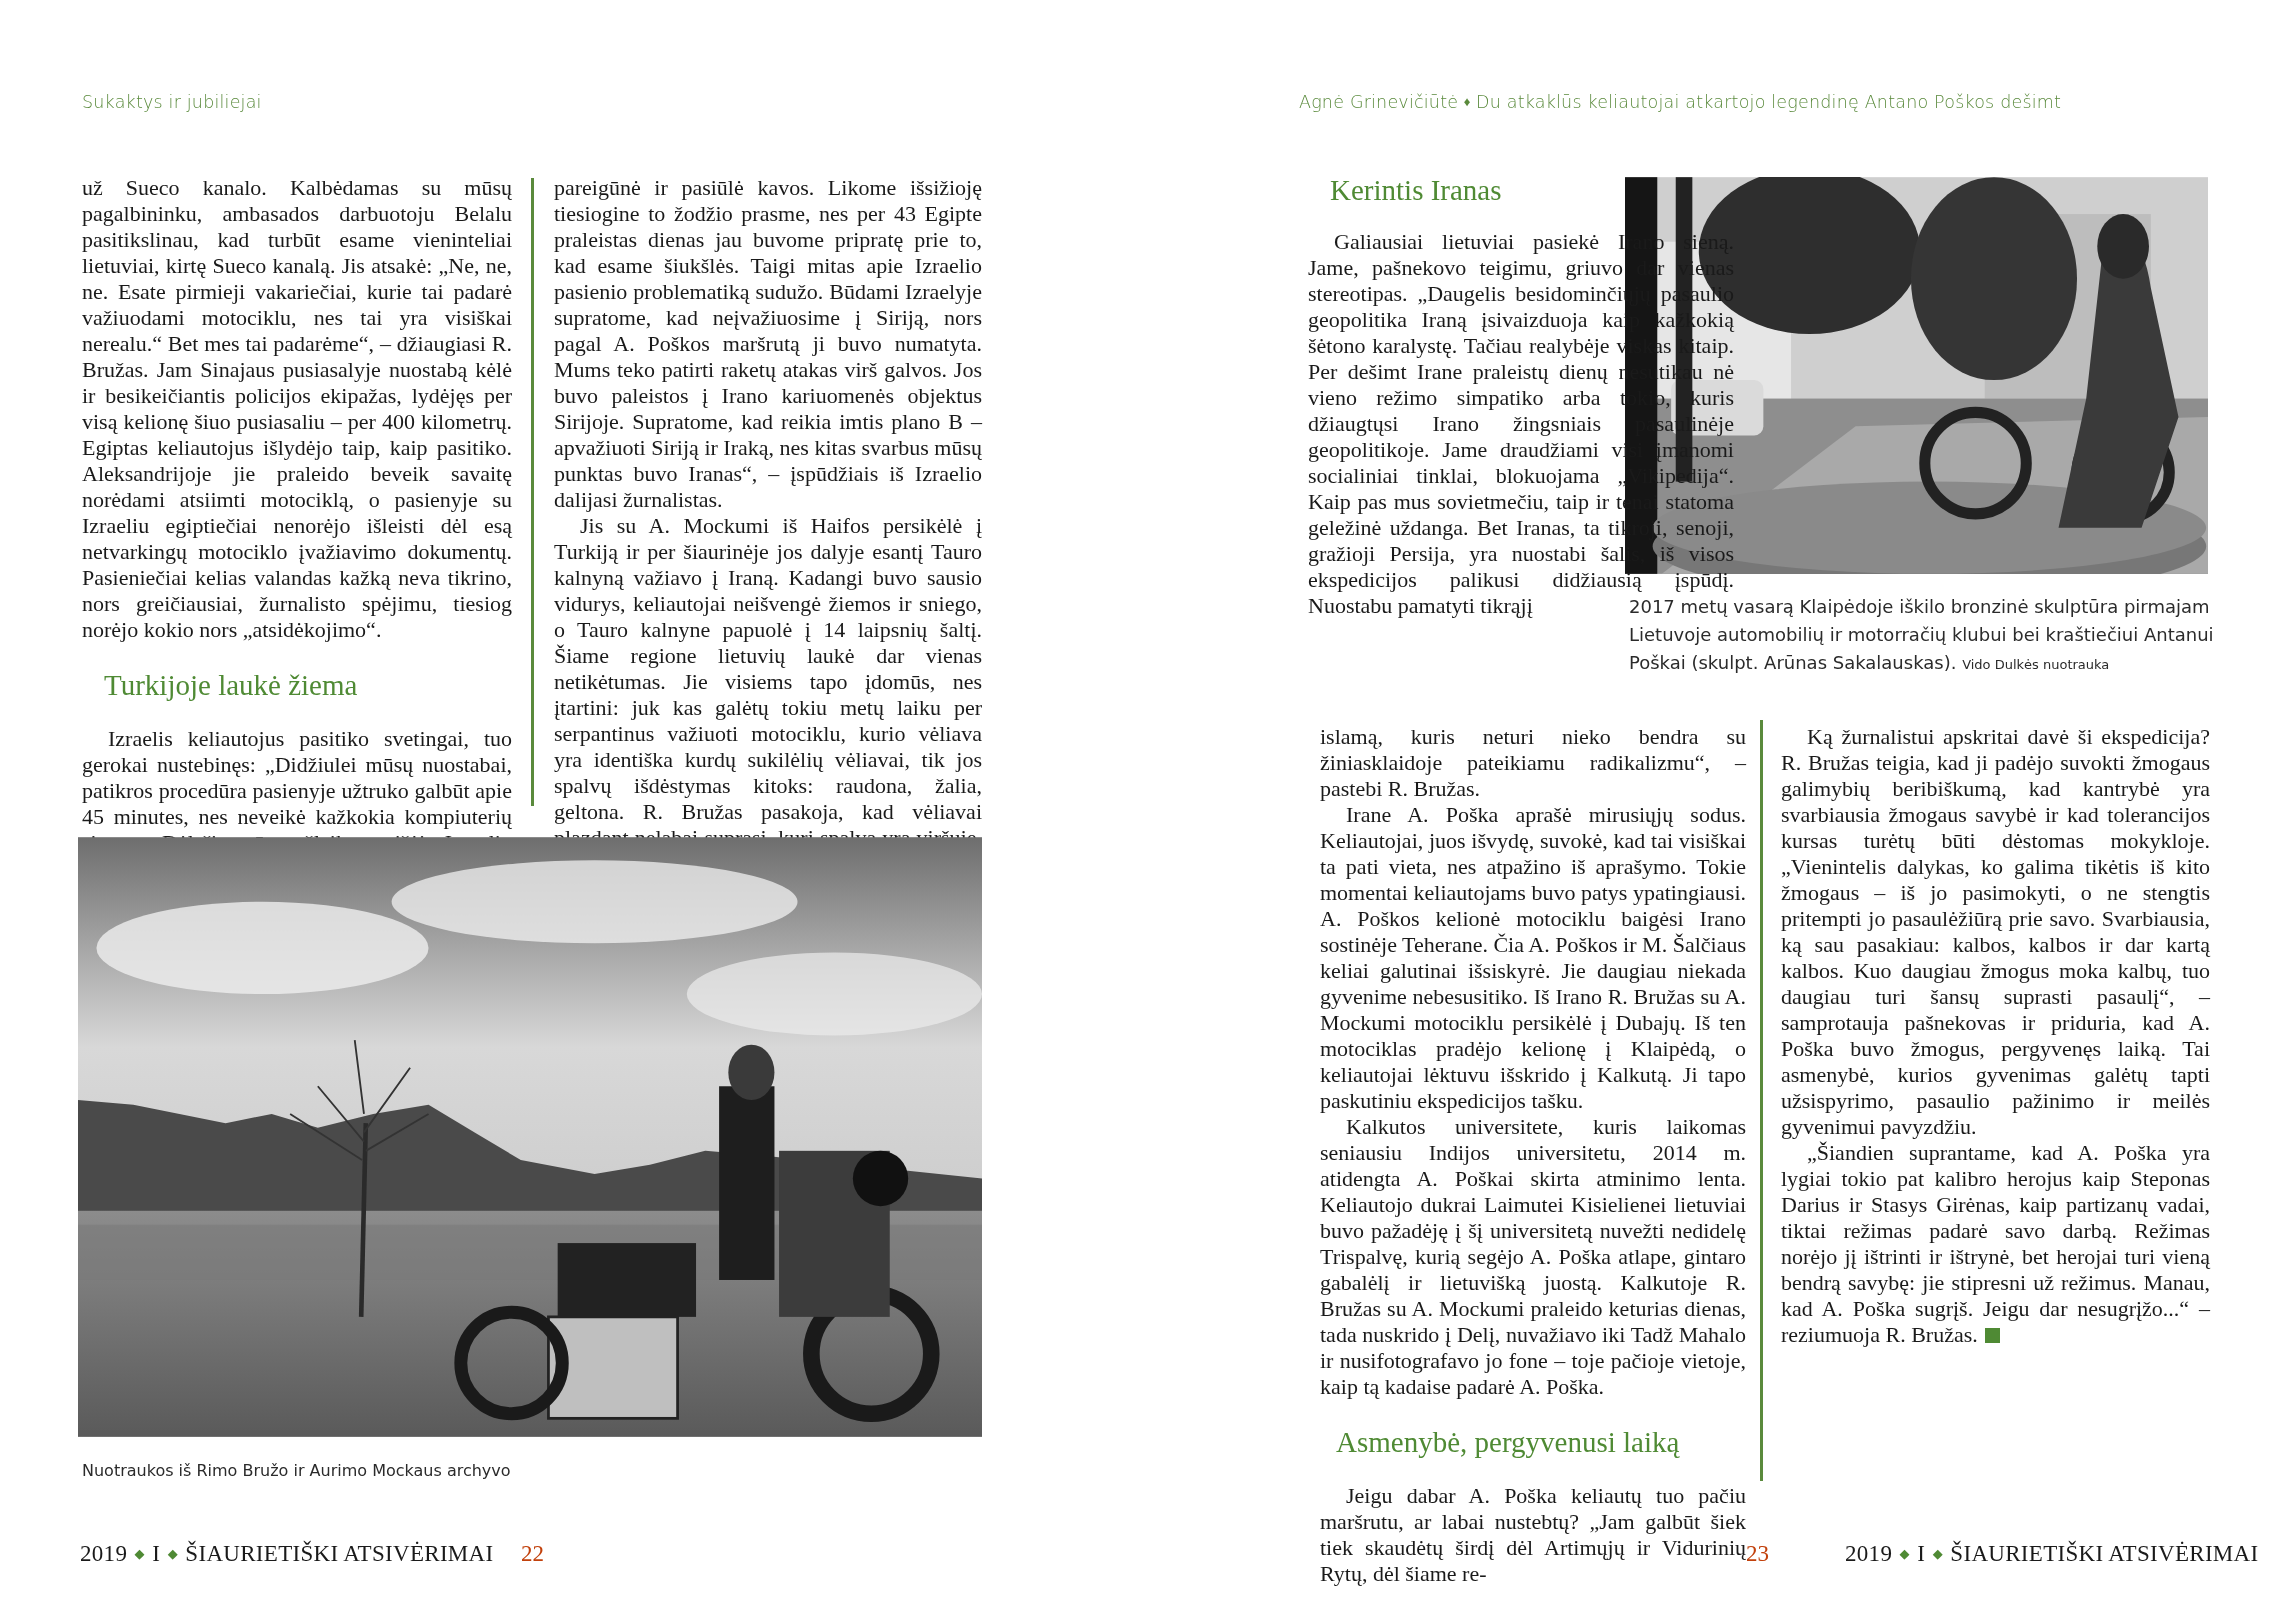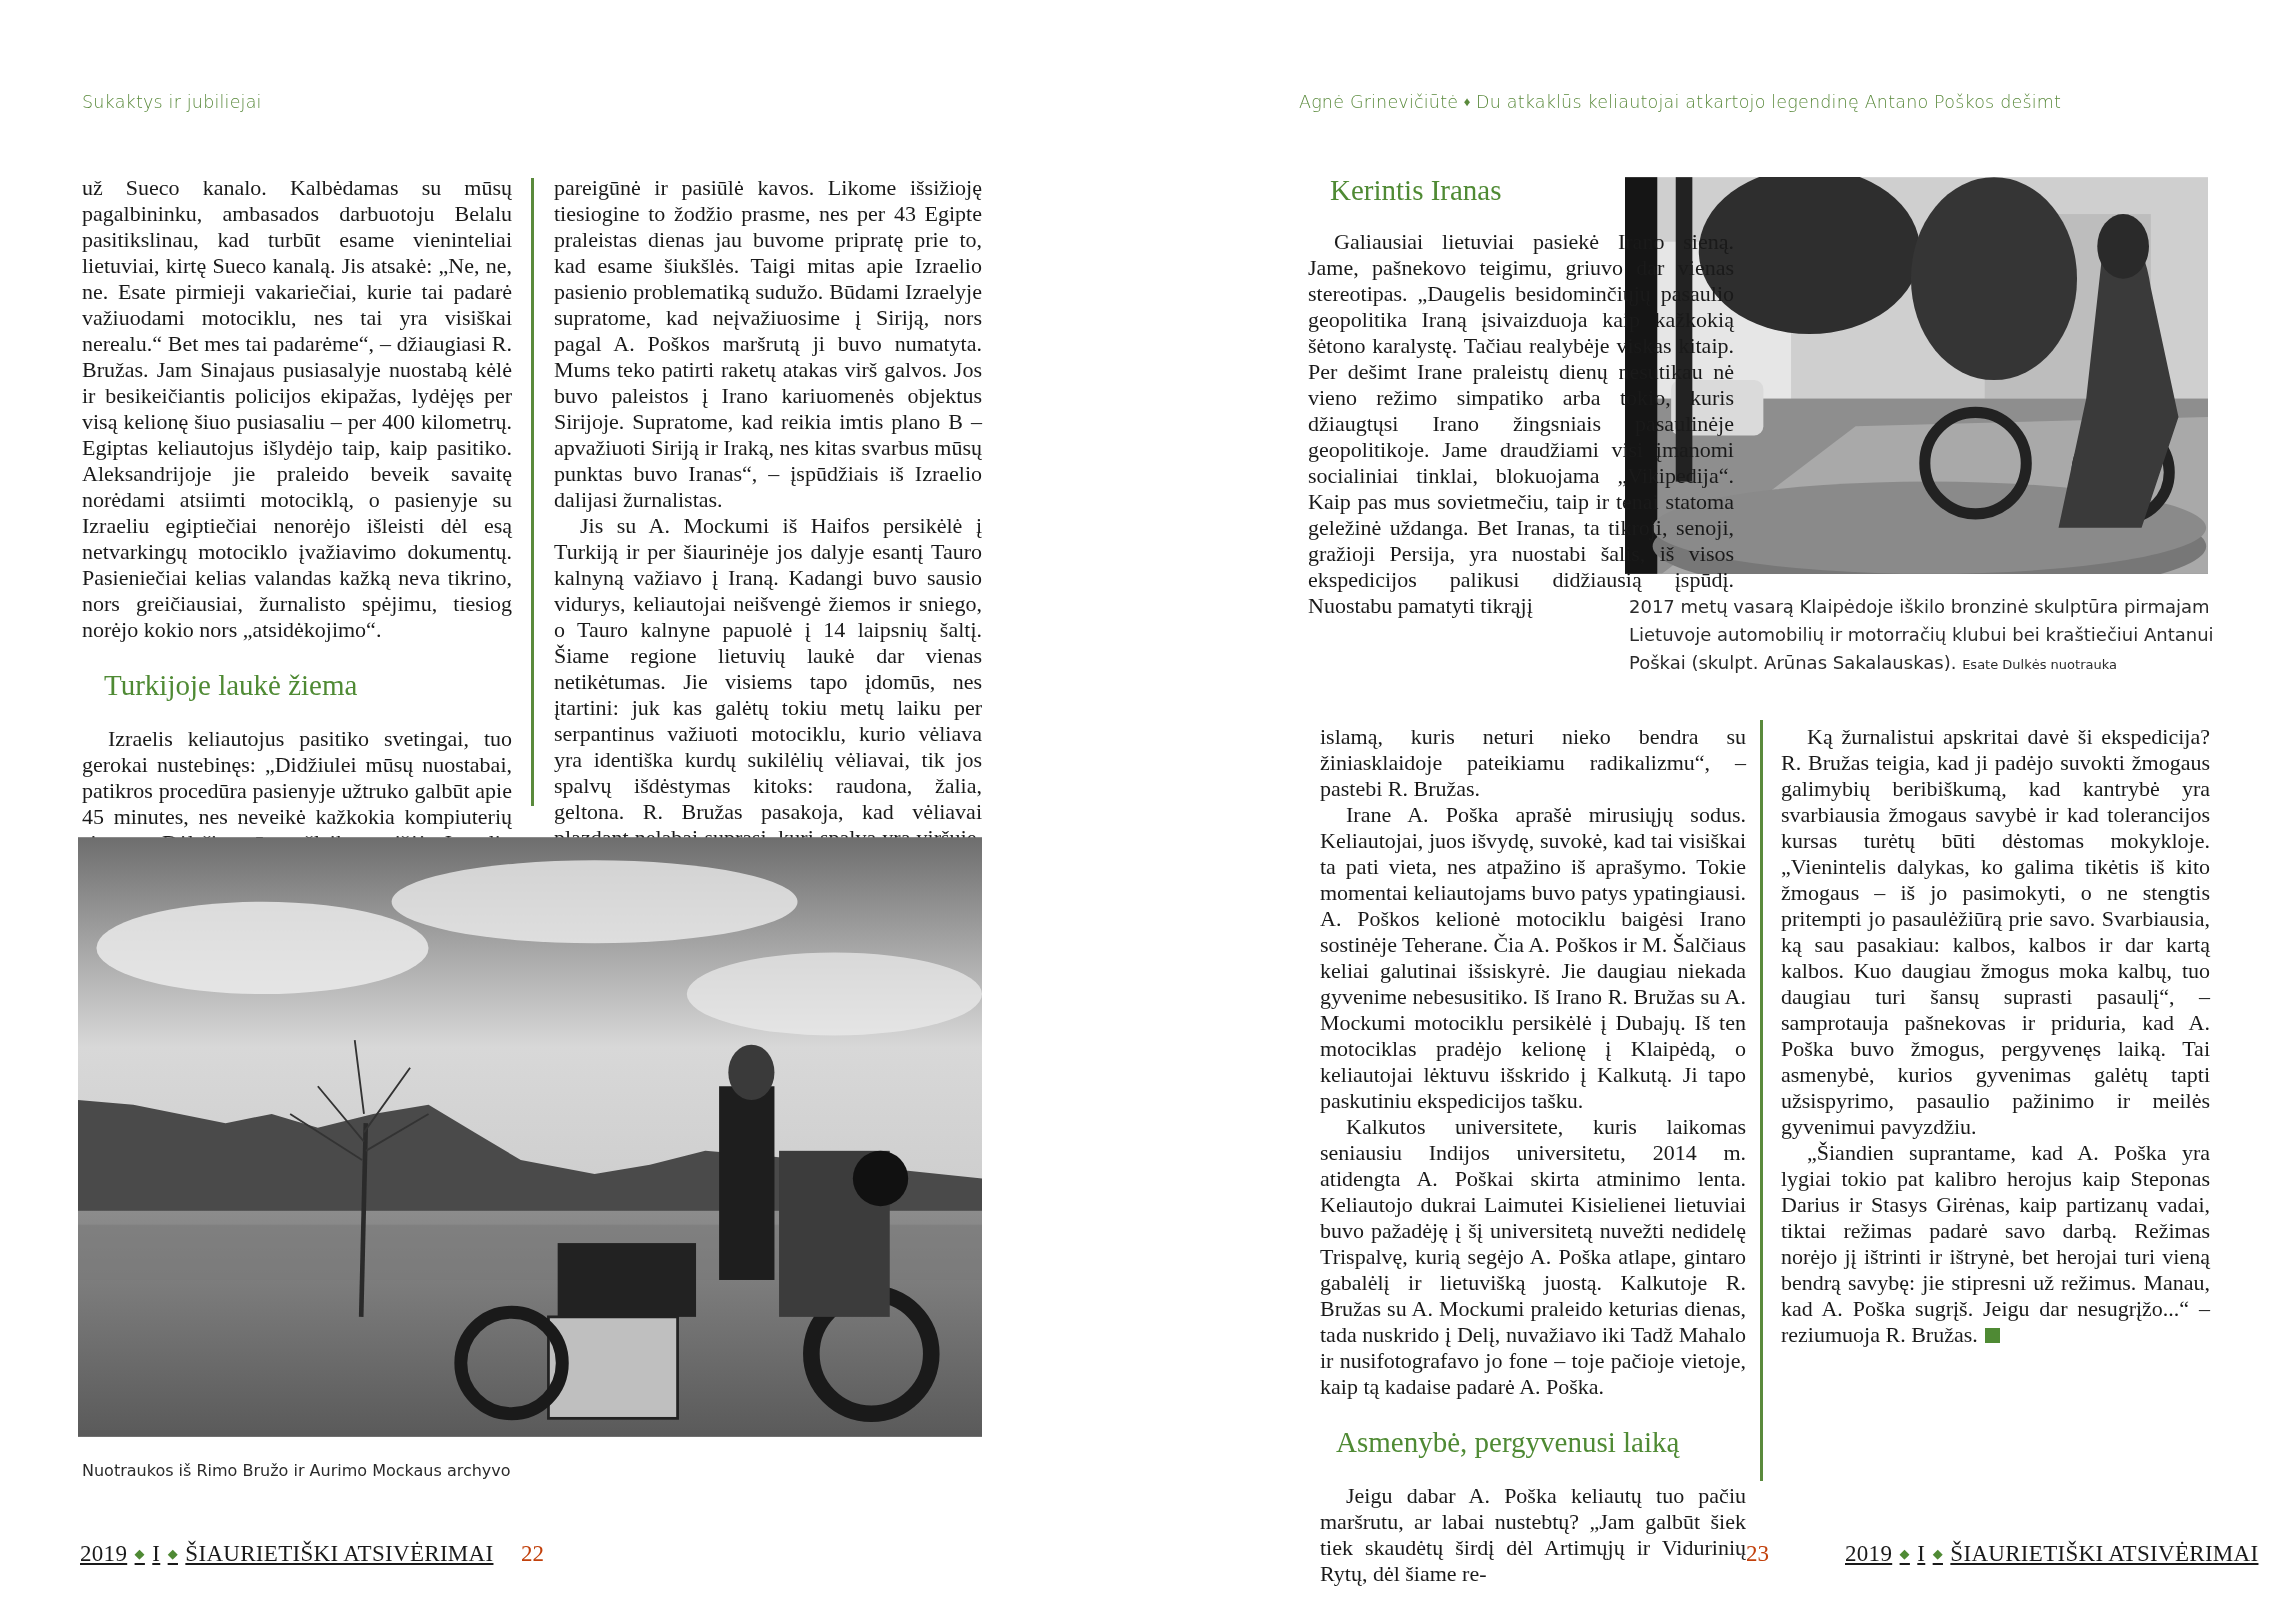--- a/index.html
+++ b/index.html
@@ -18,21 +18,21 @@
   .col p.indent { text-indent: 26px; }
   .col h2 { font-weight: normal; color: #4f8a34; font-size: 29px; line-height: 33px; margin: 26px 0 24px 22px; }
   .col h2.first { margin-top: 0; }
 
   .rule { position: absolute; width: 2.8px; background: #5a8a3c; }
 
   .photo { position: absolute; overflow: hidden; }
   .caption { position: absolute; font-family: "DejaVu Sans", "Liberation Sans", sans-serif; color: #2b2b2b; }
   .caption .credit { font-size: 13px; }
 
-  .footer { position: absolute; top: 1541px; font-size: 23px; white-space: nowrap; letter-spacing: 0.3px; text-decoration: underline; }
+  .footer { position: absolute; top: 1541px; font-size: 23px; white-space: nowrap; letter-spacing: 0.3px; }
   .footer .dot { color: #4f8a34; font-size: 13px; vertical-align: 2.8px; margin: 0 7.4px; }
   .page-num { position: absolute; top: 1541px; font-size: 23px; color: #c2410c; }
   .end-mark { display: inline-block; width: 14.8px; height: 14.8px; background: #4f8a34; margin-left: 7.4px; vertical-align: -0.9px; }
 </style>
 </head>
 <body>
 
 <div class="page" id="page-left">
   <div class="running-head" style="left:82px;">Sukaktys ir jubiliejai</div>
 
@@ -113,21 +113,21 @@
       <ellipse cx="330" cy="380" rx="300" ry="50" fill="#8a8a8a"></ellipse>
       <circle cx="380" cy="310" r="55" fill="none" stroke="#222" stroke-width="12"></circle>
       <circle cx="540" cy="320" r="50" fill="none" stroke="#222" stroke-width="12"></circle>
       <path d="M520 60 Q560 50 570 120 L600 260 L560 380 L470 380 L500 240 Z" fill="#3a3a3a"></path>
       <ellipse cx="540" cy="75" rx="28" ry="35" fill="#2a2a2a"></ellipse>
     </svg>
   </div>
 
   <div class="caption" style="left:485px; top:593px; width:591px; font-size:18px; line-height:28px;">
     <span>2017 metų vasarą Klaipėdoje iškilo bronzinė skulptūra pirmajam Lietuvoje automobilių ir motorračių klubui bei kraštiečiui Antanui Poškai (skulpt. Arūnas Sakalauskas).</span>
-    <span class="credit">Esate Dulkės nuotrauka</span>
+    <span class="credit">Vido Dulkės nuotrauka</span>
   </div>
 
   <div class="col" style="left:164px; top:174px; width:426px;">
     <h2 class="first" style="margin-left:22px; margin-bottom:22px;">Kerintis Iranas</h2>
     <p class="indent">Galiausiai lietuviai pasiekė Irano sieną. Jame, pašnekovo teigimu, griuvo dar vienas stereotipas. „Daugelis besidominčiųjų pasaulio geopolitika Iraną įsivaizduoja kaip kažkokią šėtono karalystę. Tačiau realybėje viskas kitaip. Per dešimt Irane praleistų dienų nesutikau nė vieno režimo simpatiko arba tokio, kuris džiaugtųsi Irano žingsniais pasaulinėje geopolitikoje. Jame draudžiami visi įmanomi socialiniai tinklai, blokuojama „Vikipedija“. Kaip pas mus sovietmečiu, taip ir tenai statoma geležinė uždanga. Bet Iranas, ta tikroji, senoji, gražioji Persija, yra nuostabi šalis, iš visos ekspedicijos palikusi didžiausią įspūdį. Nuostabu pamatyti tikrąjį</p>
   </div>
 
   <div class="col" style="left:176px; top:724px; width:426px;">
     <p>islamą, kuris neturi nieko bendra su žiniasklaidoje pateikiamu radikalizmu“, – pastebi R. Bružas.</p>
     <p class="indent">Irane A. Poška aprašė mirusiųjų sodus. Keliautojai, juos išvydę, suvokė, kad tai visiškai ta pati vieta, nes atpažino iš aprašymo. Tokie momentai keliautojams buvo patys ypatingiausi. A. Poškos kelionė motociklu baigėsi Irano sostinėje Teherane. Čia A. Poškos ir M. Šalčiaus keliai galutinai išsiskyrė. Jie daugiau niekada gyvenime nebesusitiko. Iš Irano R. Bružas su A. Mockumi motociklu persikėlė į Dubajų. Iš ten motociklas pradėjo kelionę į Klaipėdą, o keliautojai lėktuvu išskrido į Kalkutą. Ji tapo paskutiniu ekspedicijos tašku.</p>

